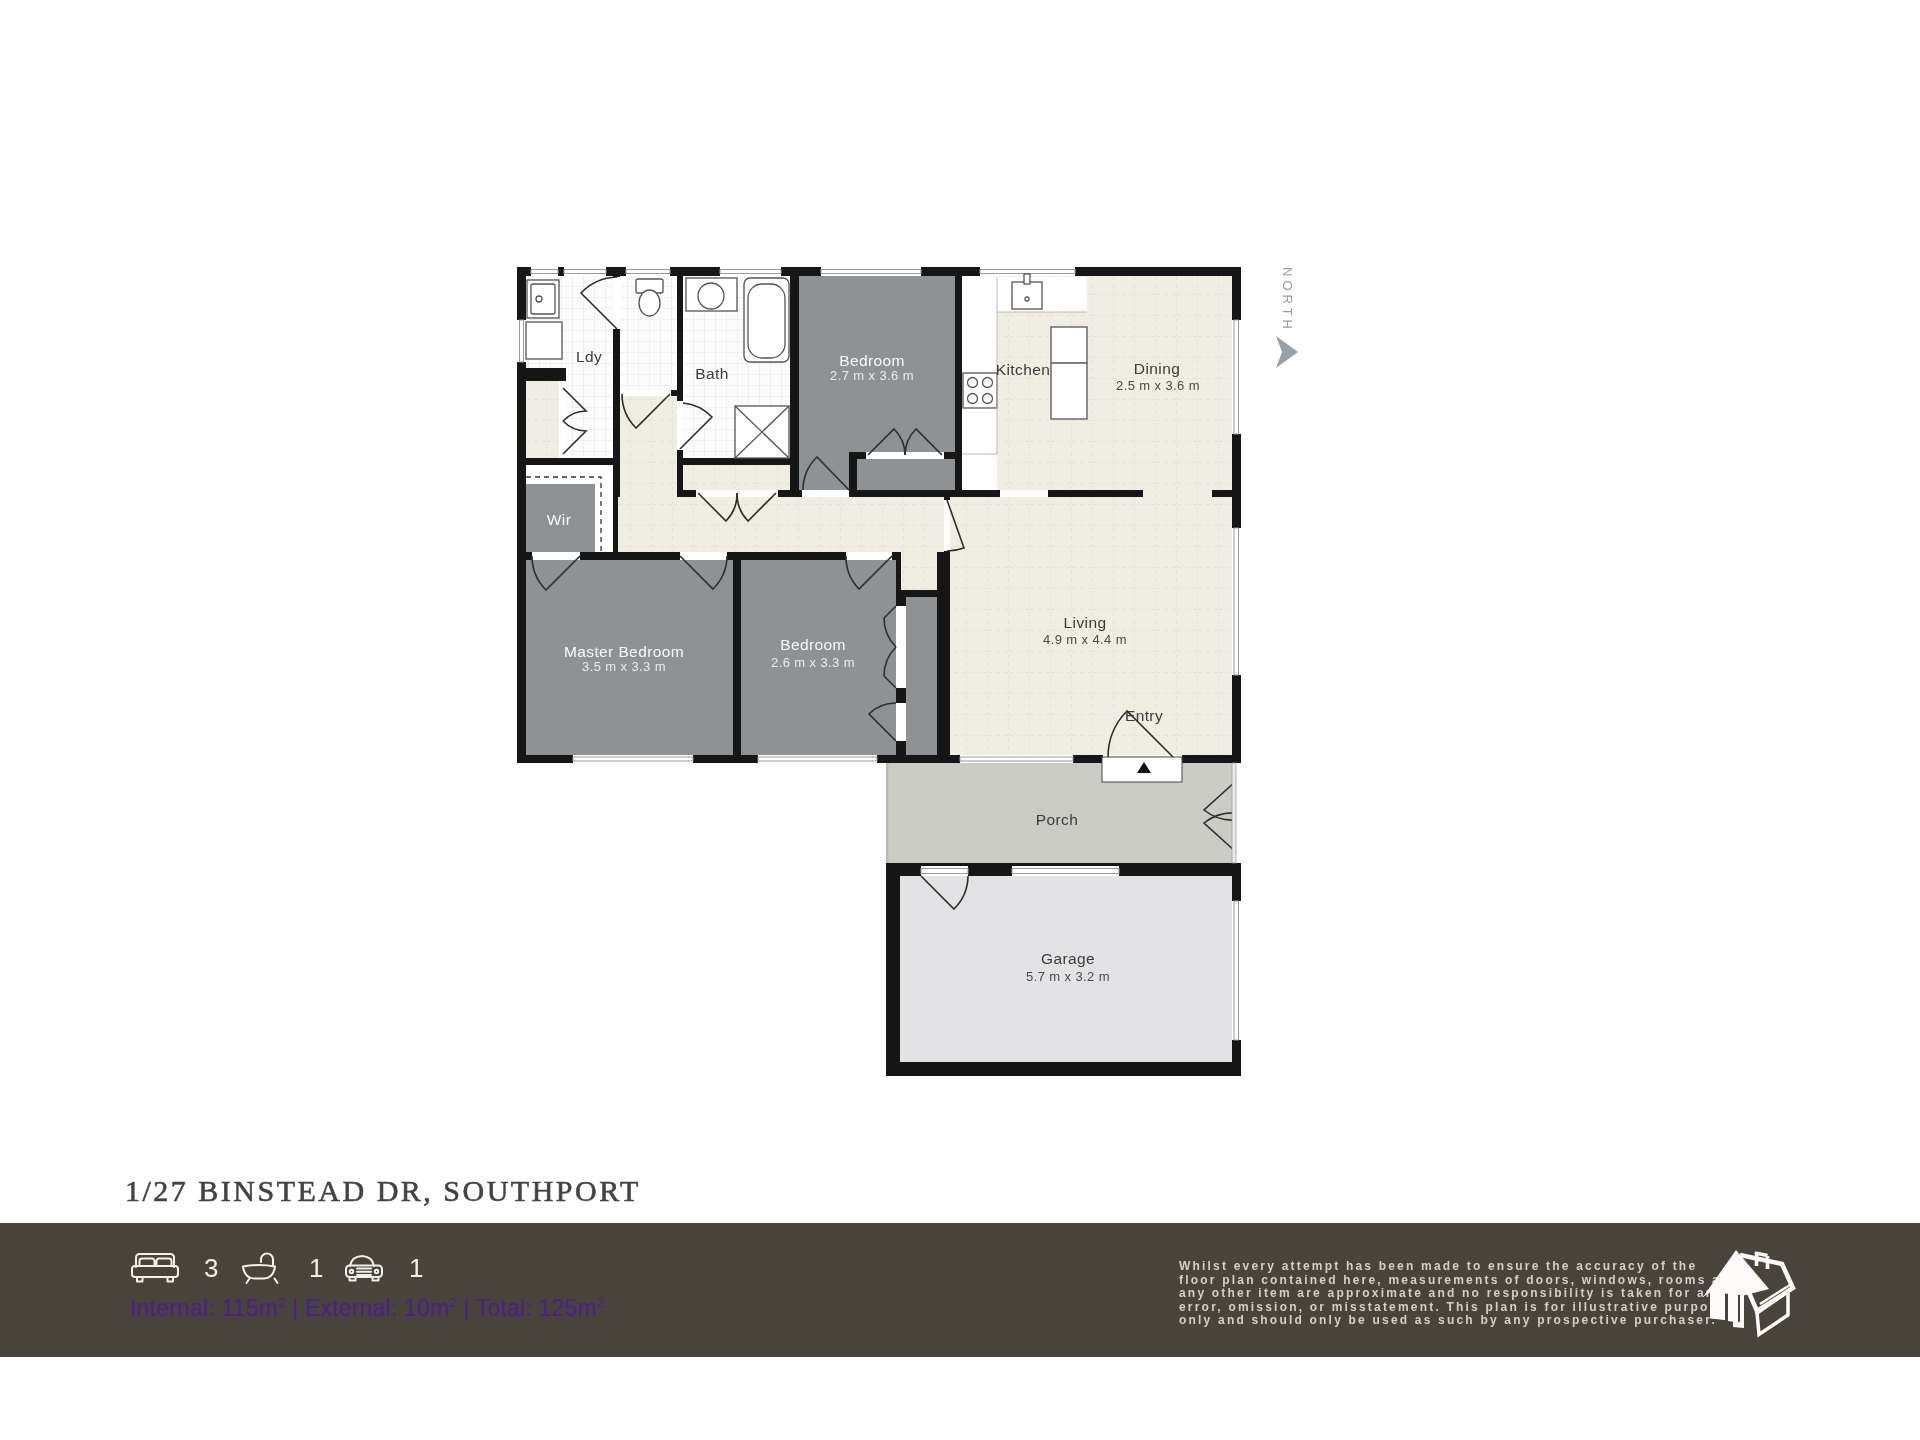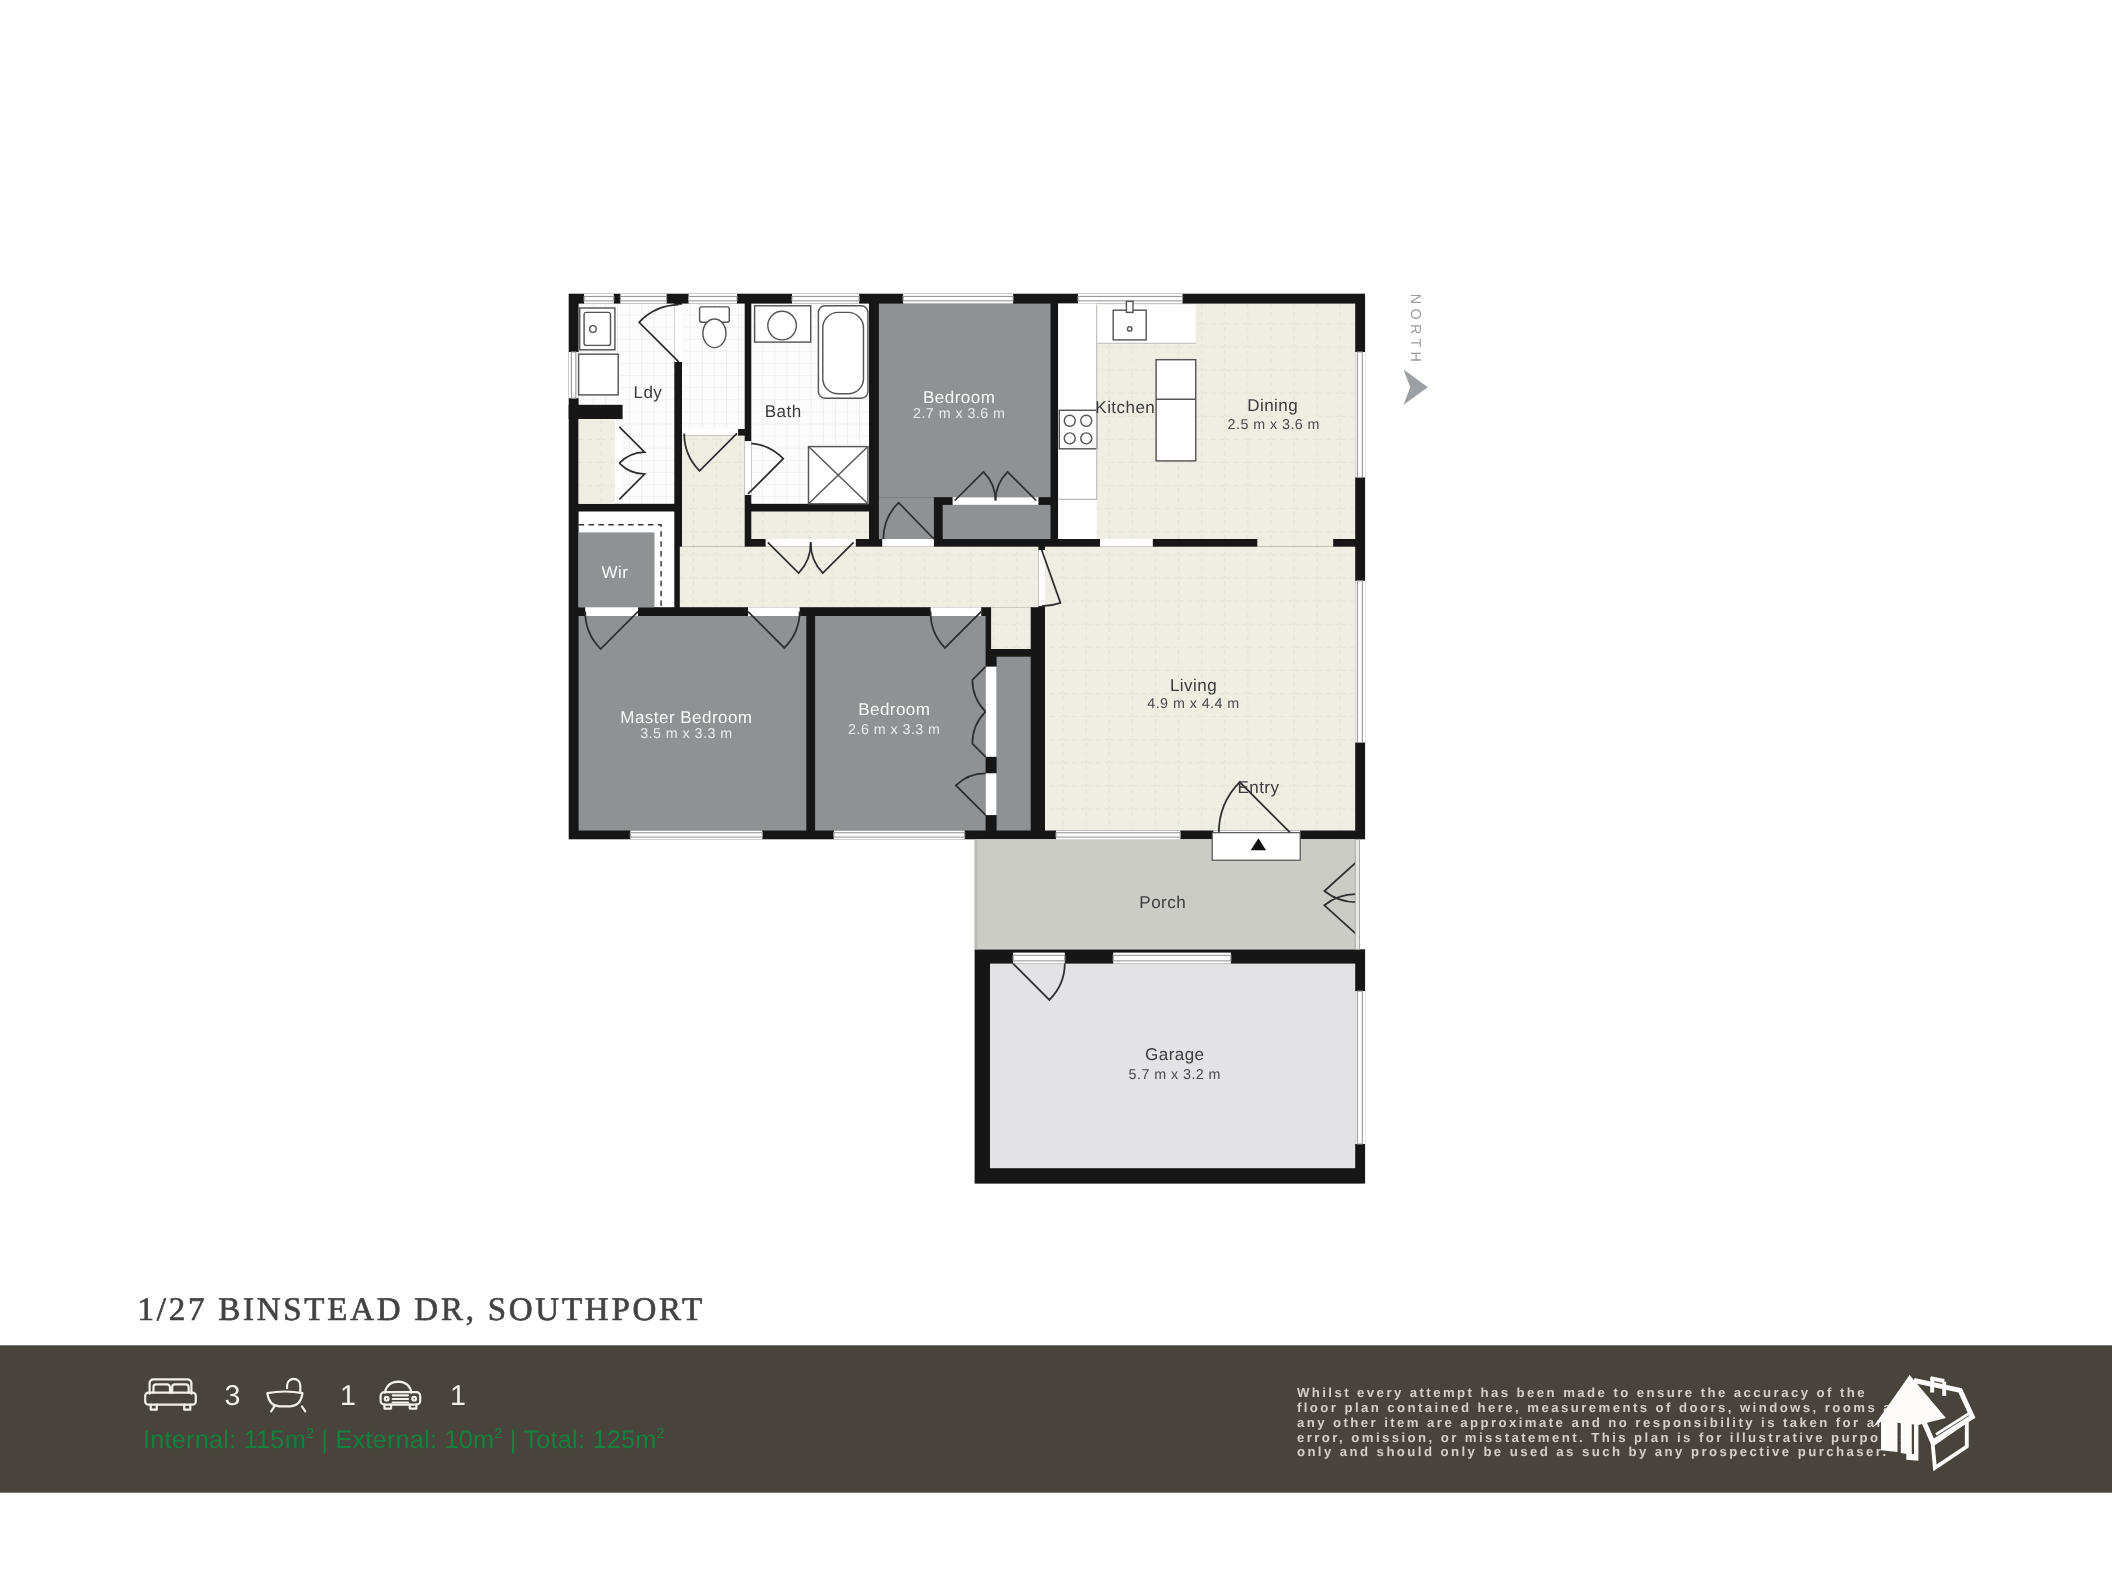--- a/index.html
+++ b/index.html
@@ -1,20 +1,20 @@
 <!DOCTYPE html>
 <html><head>
 <meta charset="utf-8">
 <style>
   html,body{margin:0;padding:0;}
   body{width:1920px;height:1440px;background:#ffffff;position:relative;font-family:"Liberation Sans", sans-serif;overflow:hidden;}
   #plan{position:absolute;left:0;top:0;}
   #addr{position:absolute;left:125px;top:1174px;font-size:30px;letter-spacing:2.5px;color:#434343;font-weight:400;white-space:nowrap;font-family:Liberation Serif, serif;-webkit-text-stroke:0.6px #434343;}
   #bar{position:absolute;left:0;top:1223px;width:1920px;height:134px;background:#48433b;}
-  #stats{position:absolute;left:130px;top:1295px;font-size:23px;letter-spacing:0.2px;color:#15803d;white-space:nowrap;}
+  #stats{position:absolute;left:130px;top:1295px;font-size:23px;letter-spacing:0.2px;color:#4c1d95;white-space:nowrap;}
   #stats sup{font-size:13px;}
   #icons{position:absolute;left:126px;top:1250px;height:40px;}
   #disc{position:absolute;left:1179px;top:1260px;width:500px;text-align:center;font-size:12px;line-height:13.5px;letter-spacing:2.2px;color:#d4d0c9;font-weight:700;white-space:nowrap;}
 </style>
 </head>
 <body>
 <svg id="plan" width="1920" height="1440" viewBox="0 0 1920 1440">
 <defs>
 <pattern id="wt" width="11" height="11" patternUnits="userSpaceOnUse">
   <rect width="11" height="11" fill="#fcfcfc"></rect>

